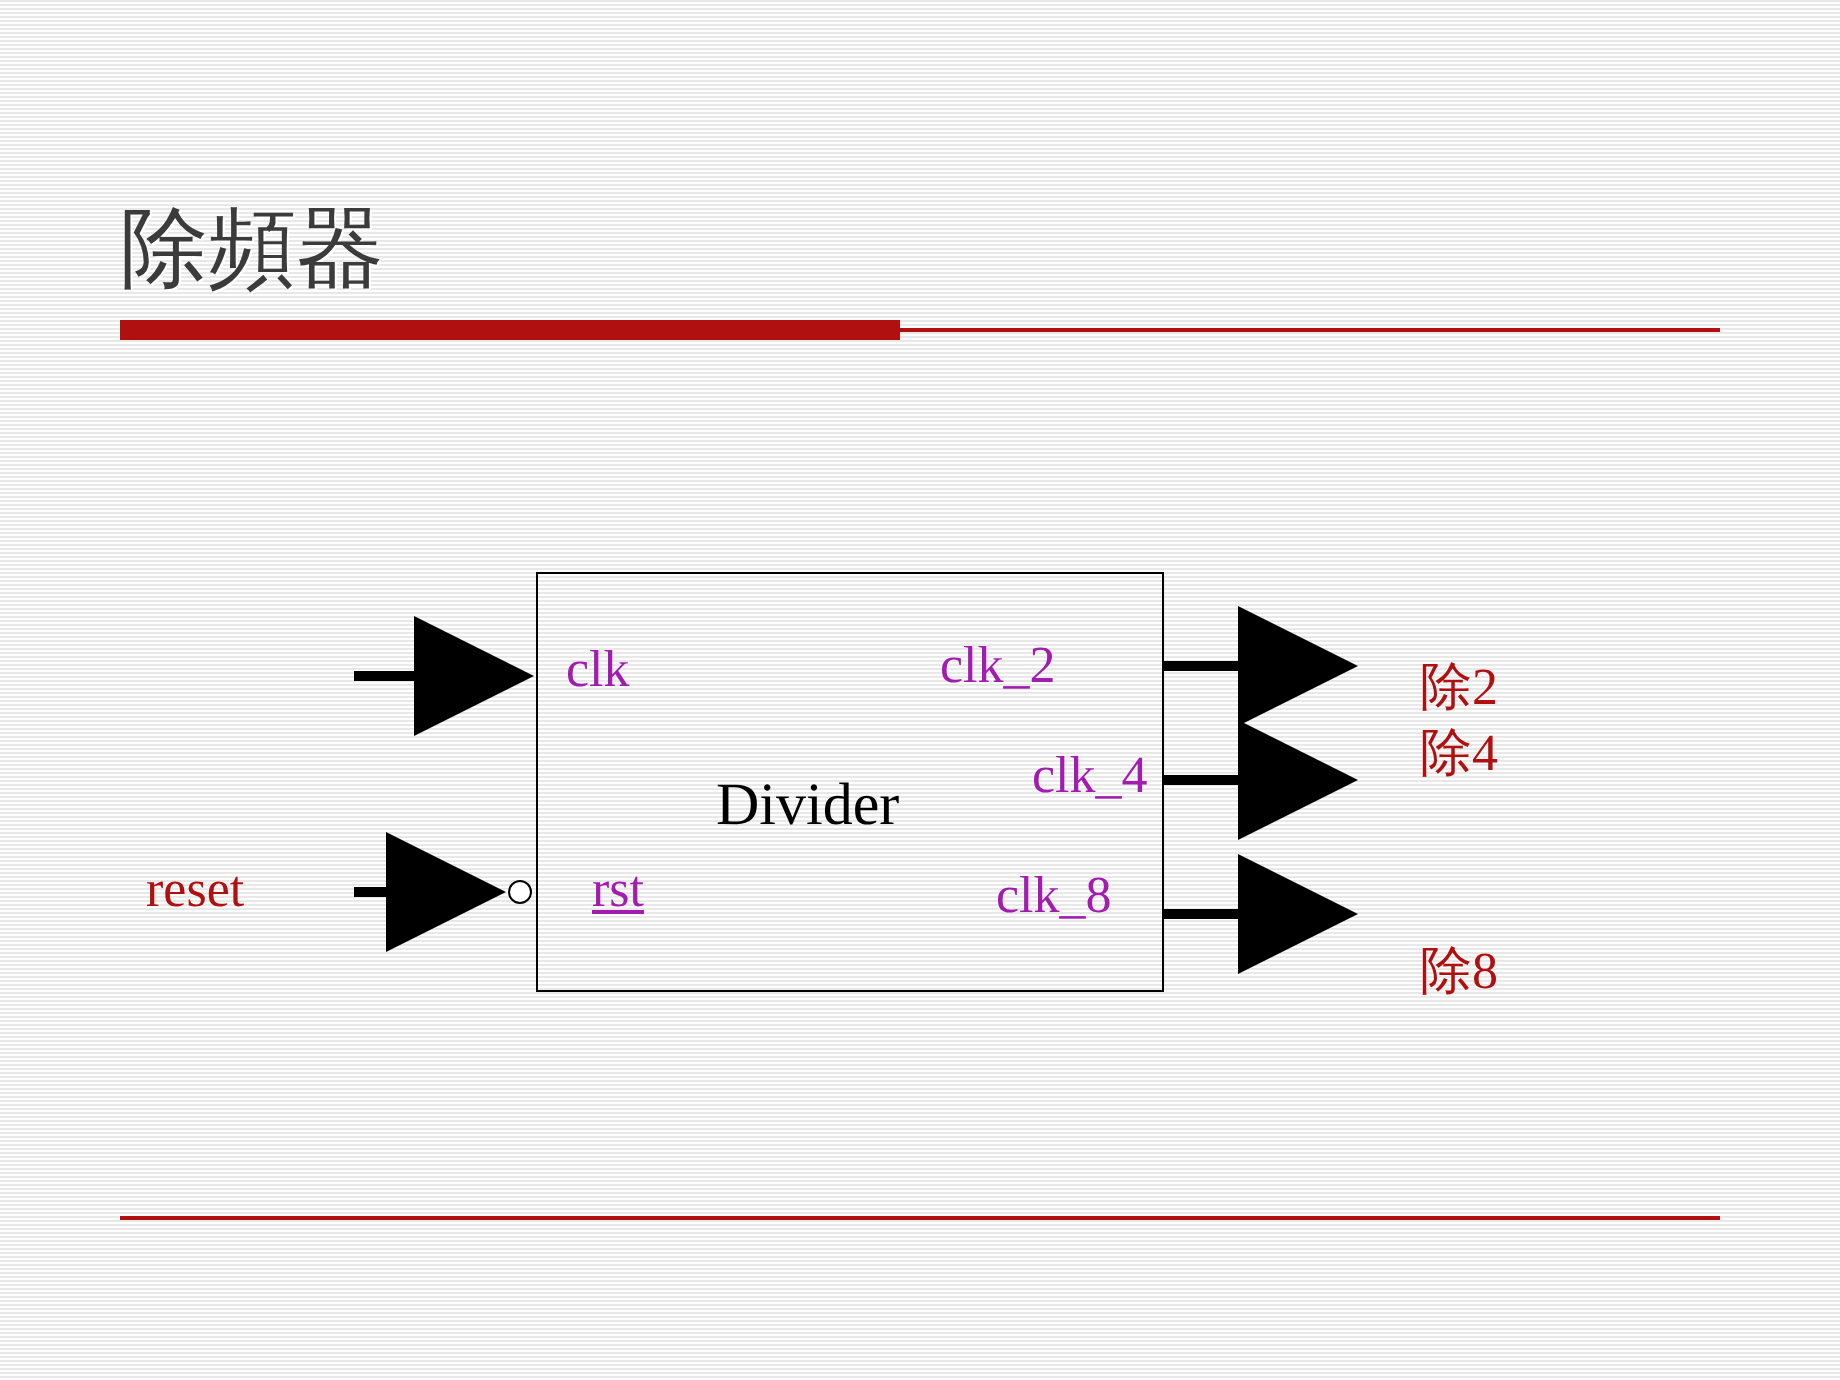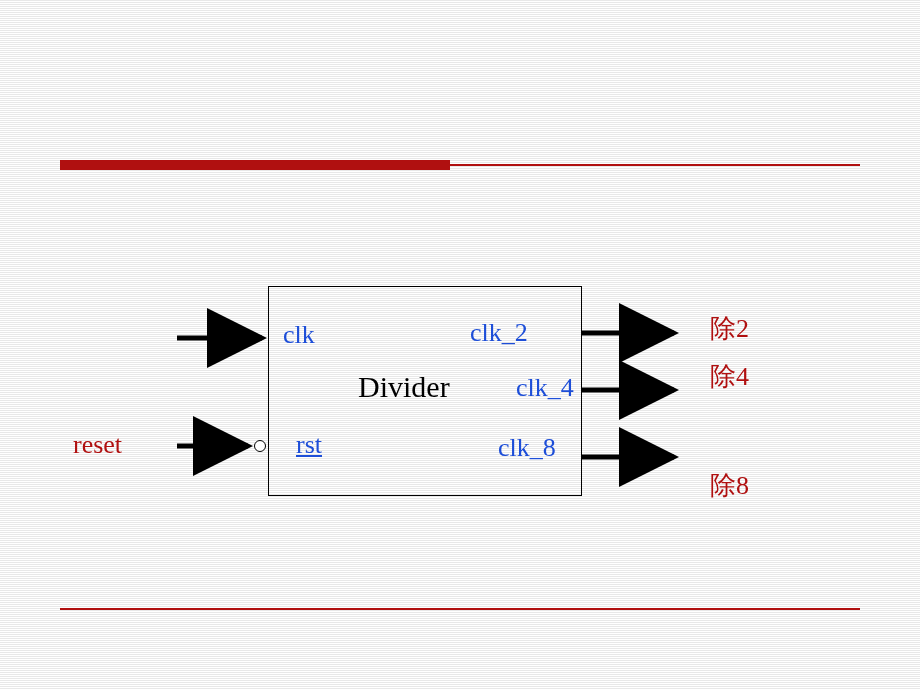--- a/index.html
+++ b/index.html
@@ -64,21 +64,21 @@
     top: 286px;
     width: 314px;
     height: 210px;
     border: 1.5px solid #000;
     background: transparent;
   }
 
   .port-label {
     position: absolute;
     font-size: 26px;
-    color: #1d4ed8;
+    color: #a21caf;
     font-family: "Times New Roman", serif;
   }
   .block-name {
     position: absolute;
     font-size: 30px;
     color: #000;
     font-family: "Times New Roman", serif;
   }
   .ext-label {
     position: absolute;
@@ -93,42 +93,43 @@
     border: 1.5px solid #000;
     border-radius: 50%;
     background: #fff;
   }
 </style>
 </head>
 <body>
 
 <div class="slide">
 
+  <div class="title">除頻器</div>
 
   <div class="title-underline">
     <div class="thick"></div>
     <div class="thin"></div>
   </div>
 
   <div class="diagram">
 
     <div class="box"></div>
 
-    <div class="block-name" style="left:358px; top:370px;">Divider</div>
+    <div class="block-name" style="left:358px; top:386px;">Divider</div>
 
     <div class="port-label" style="left:283px; top:320px;">clk</div>
     <div class="port-label" style="left:296px; top:430px;text-decoration:underline;">rst</div>
 
     <div class="port-label" style="left:470px; top:318px;">clk_2</div>
     <div class="port-label" style="left:516px; top:373px;">clk_4</div>
     <div class="port-label" style="left:498px; top:433px;text-align:center;">clk_8</div>
 
     <div class="ext-label red" style="left:73px; top:430px;">reset</div>
 
-    <div class="ext-label red" style="left:710px; top:311px;">除2</div>
+    <div class="ext-label red" style="left:710px; top:326px;">除2</div>
     <div class="ext-label red" style="left:710px; top:359px;">除4</div>
     <div class="ext-label red" style="left:710px; top:440px;margin-top:28px;">除8</div>
 
     <div class="bubble" style="left:254px; top:440px;"></div>
 
     <svg width="920" height="690" style="position:absolute; left:0; top:0;">
       <defs>
         <marker id="ah" markerWidth="14" markerHeight="14" refX="11" refY="6" orient="auto">
           <path d="M0,0 L12,6 L0,12 Z" fill="#000"></path>
         </marker>

